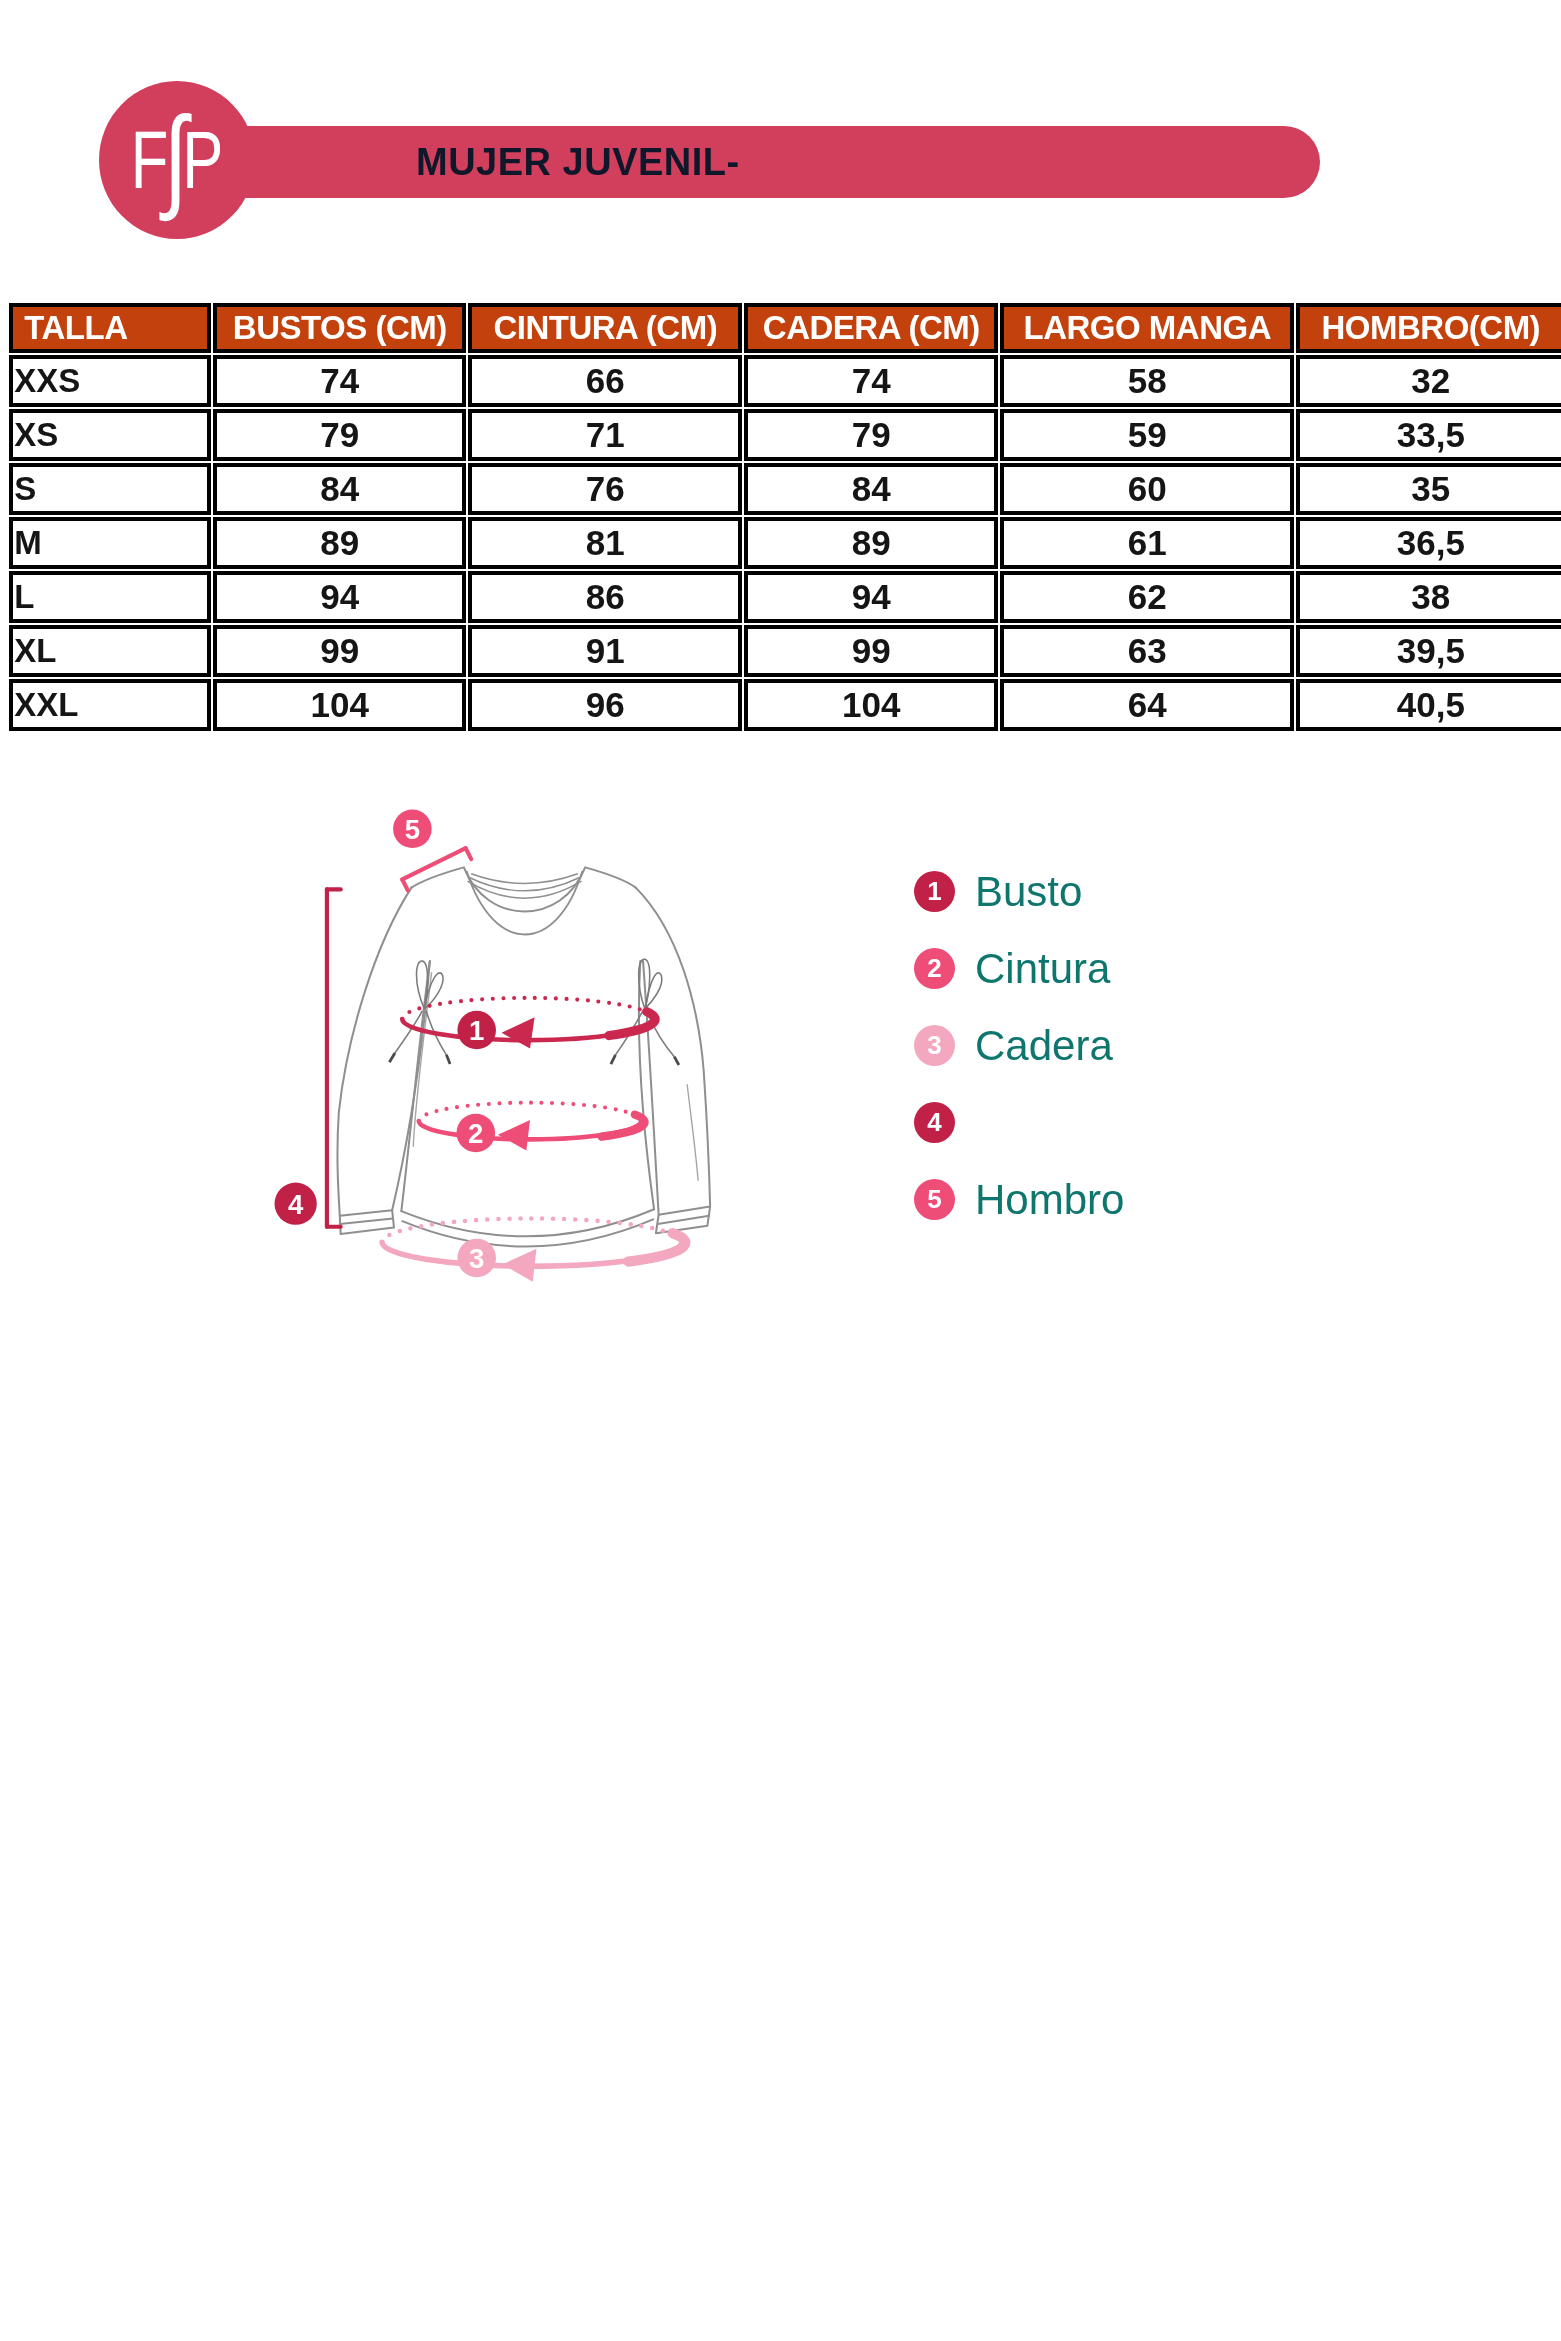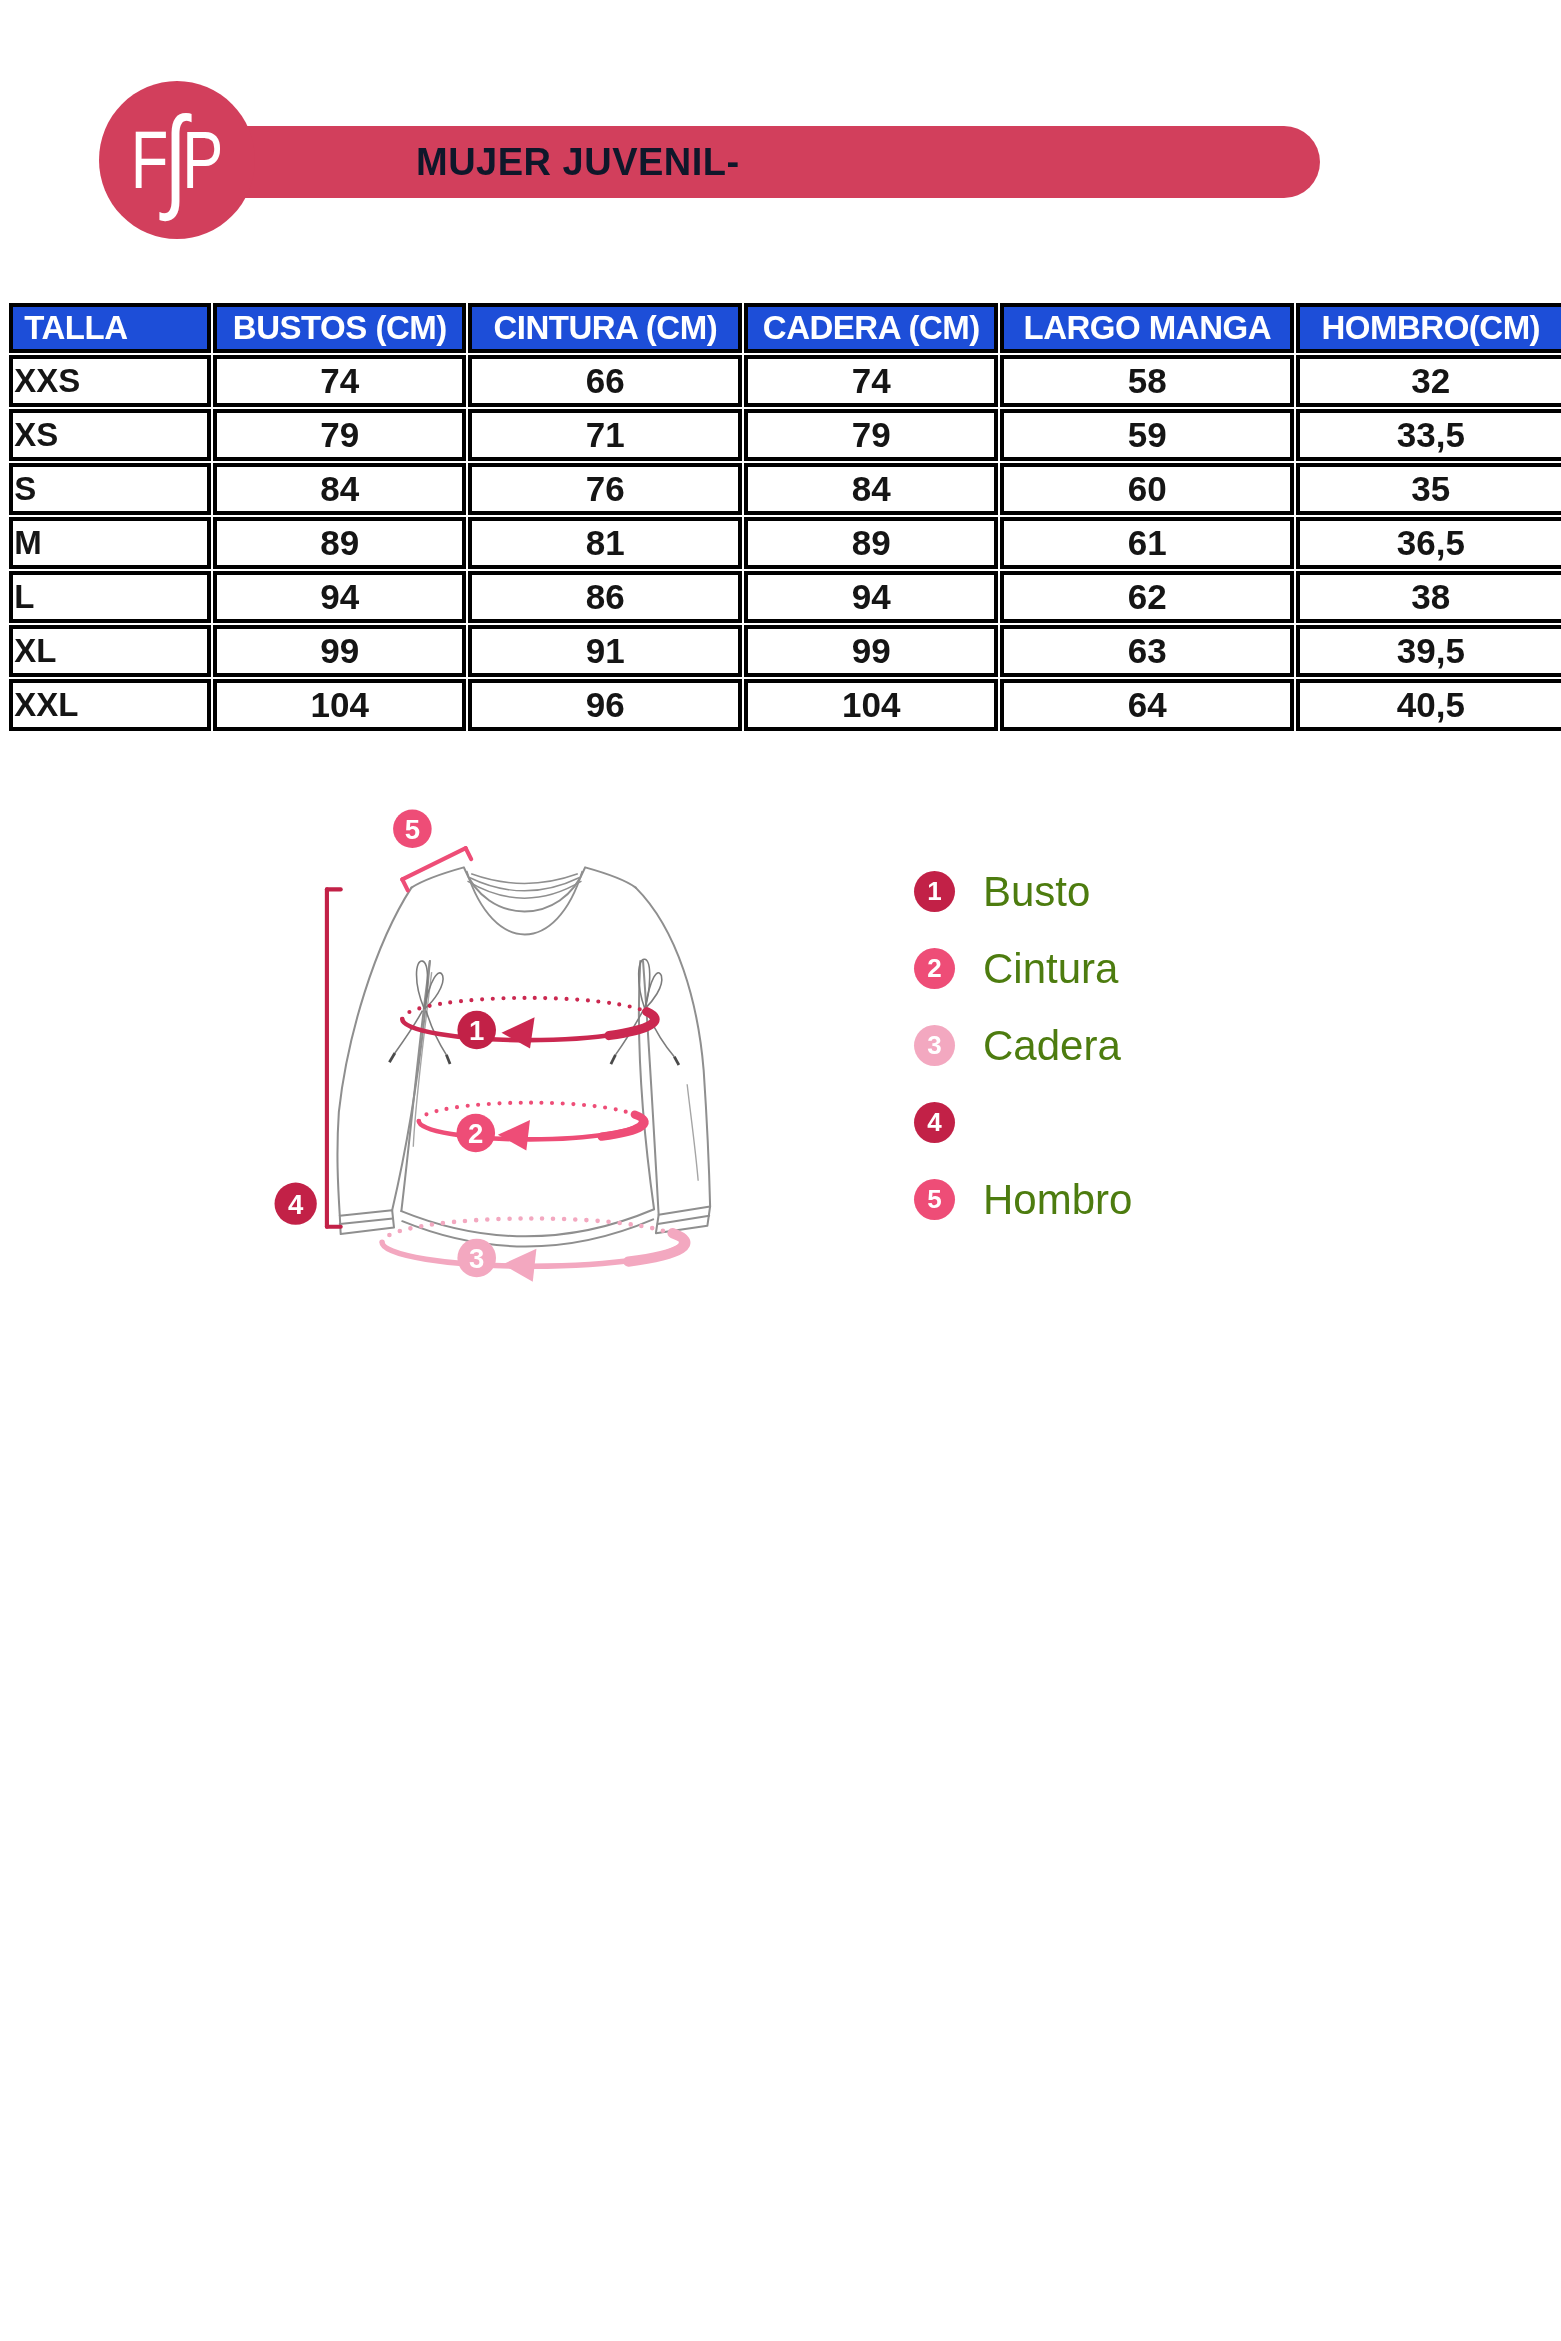--- a/index.html
+++ b/index.html
@@ -16,34 +16,34 @@
   .logo{position:absolute;left:99px;top:81px;width:156px;height:158px;background:#d23f5c;
         border-radius:50%;display:flex;align-items:center;justify-content:center;}
   .logo-letters{display:flex;align-items:center;color:#ffffff;transform:scaleX(0.76);}
   .logo-letters .cap{font-size:81px;font-weight:400;line-height:1;}
   .logo-letters .curl{font-size:114px;font-weight:400;line-height:1;margin:0 -6.4px;transform:translateY(-1.8px);}
 
   
   table.size-table{position:absolute;left:7.3px;top:301px;width:1546px;
         border-collapse:separate;border-spacing:2.8px;table-layout:fixed;}
   .size-table th,.size-table td{border:4.6px solid #000000;overflow:hidden;}
-  .size-table th{background:#1d4ed8;color:#ffffff;font-size:33px;font-weight:700;
+  .size-table th{background:#c2410c;color:#ffffff;font-size:33px;font-weight:700;
         height:42px;text-align:center;padding:0 1.8px;letter-spacing:-0.5px;}
   .size-table th.first{text-align:left;padding-left:11px;}
   .size-table td{background:#ffffff;color:#151515;font-size:35px;font-weight:700;
         height:42px;text-align:center;}
   .size-table td.size-col{text-align:left;font-weight:700;font-size:33px;}
 
   
   .legend{position:absolute;left:914px;top:853px;display:flex;flex-direction:column;}
   .legend-item{display:flex;align-items:center;height:77px;}
   .legend-badge{width:41px;height:41px;border-radius:50%;color:#ffffff;
         font-size:26px;font-weight:700;display:flex;align-items:center;justify-content:center;
         flex:0 0 41px;}
-  .legend-label{margin-left:28px;font-size:42px;color:#4d7c0f;}
+  .legend-label{margin-left:20px;font-size:42px;color:#0f766e;}
 
   
   .diagram{position:absolute;left:257px;top:781px;}
   .badge-num{font-family:"Liberation Sans", sans-serif;font-size:30px;font-weight:700;fill:#ffffff;}
 </style>
 </head>
 <body>
 
 <div class="page">
 

